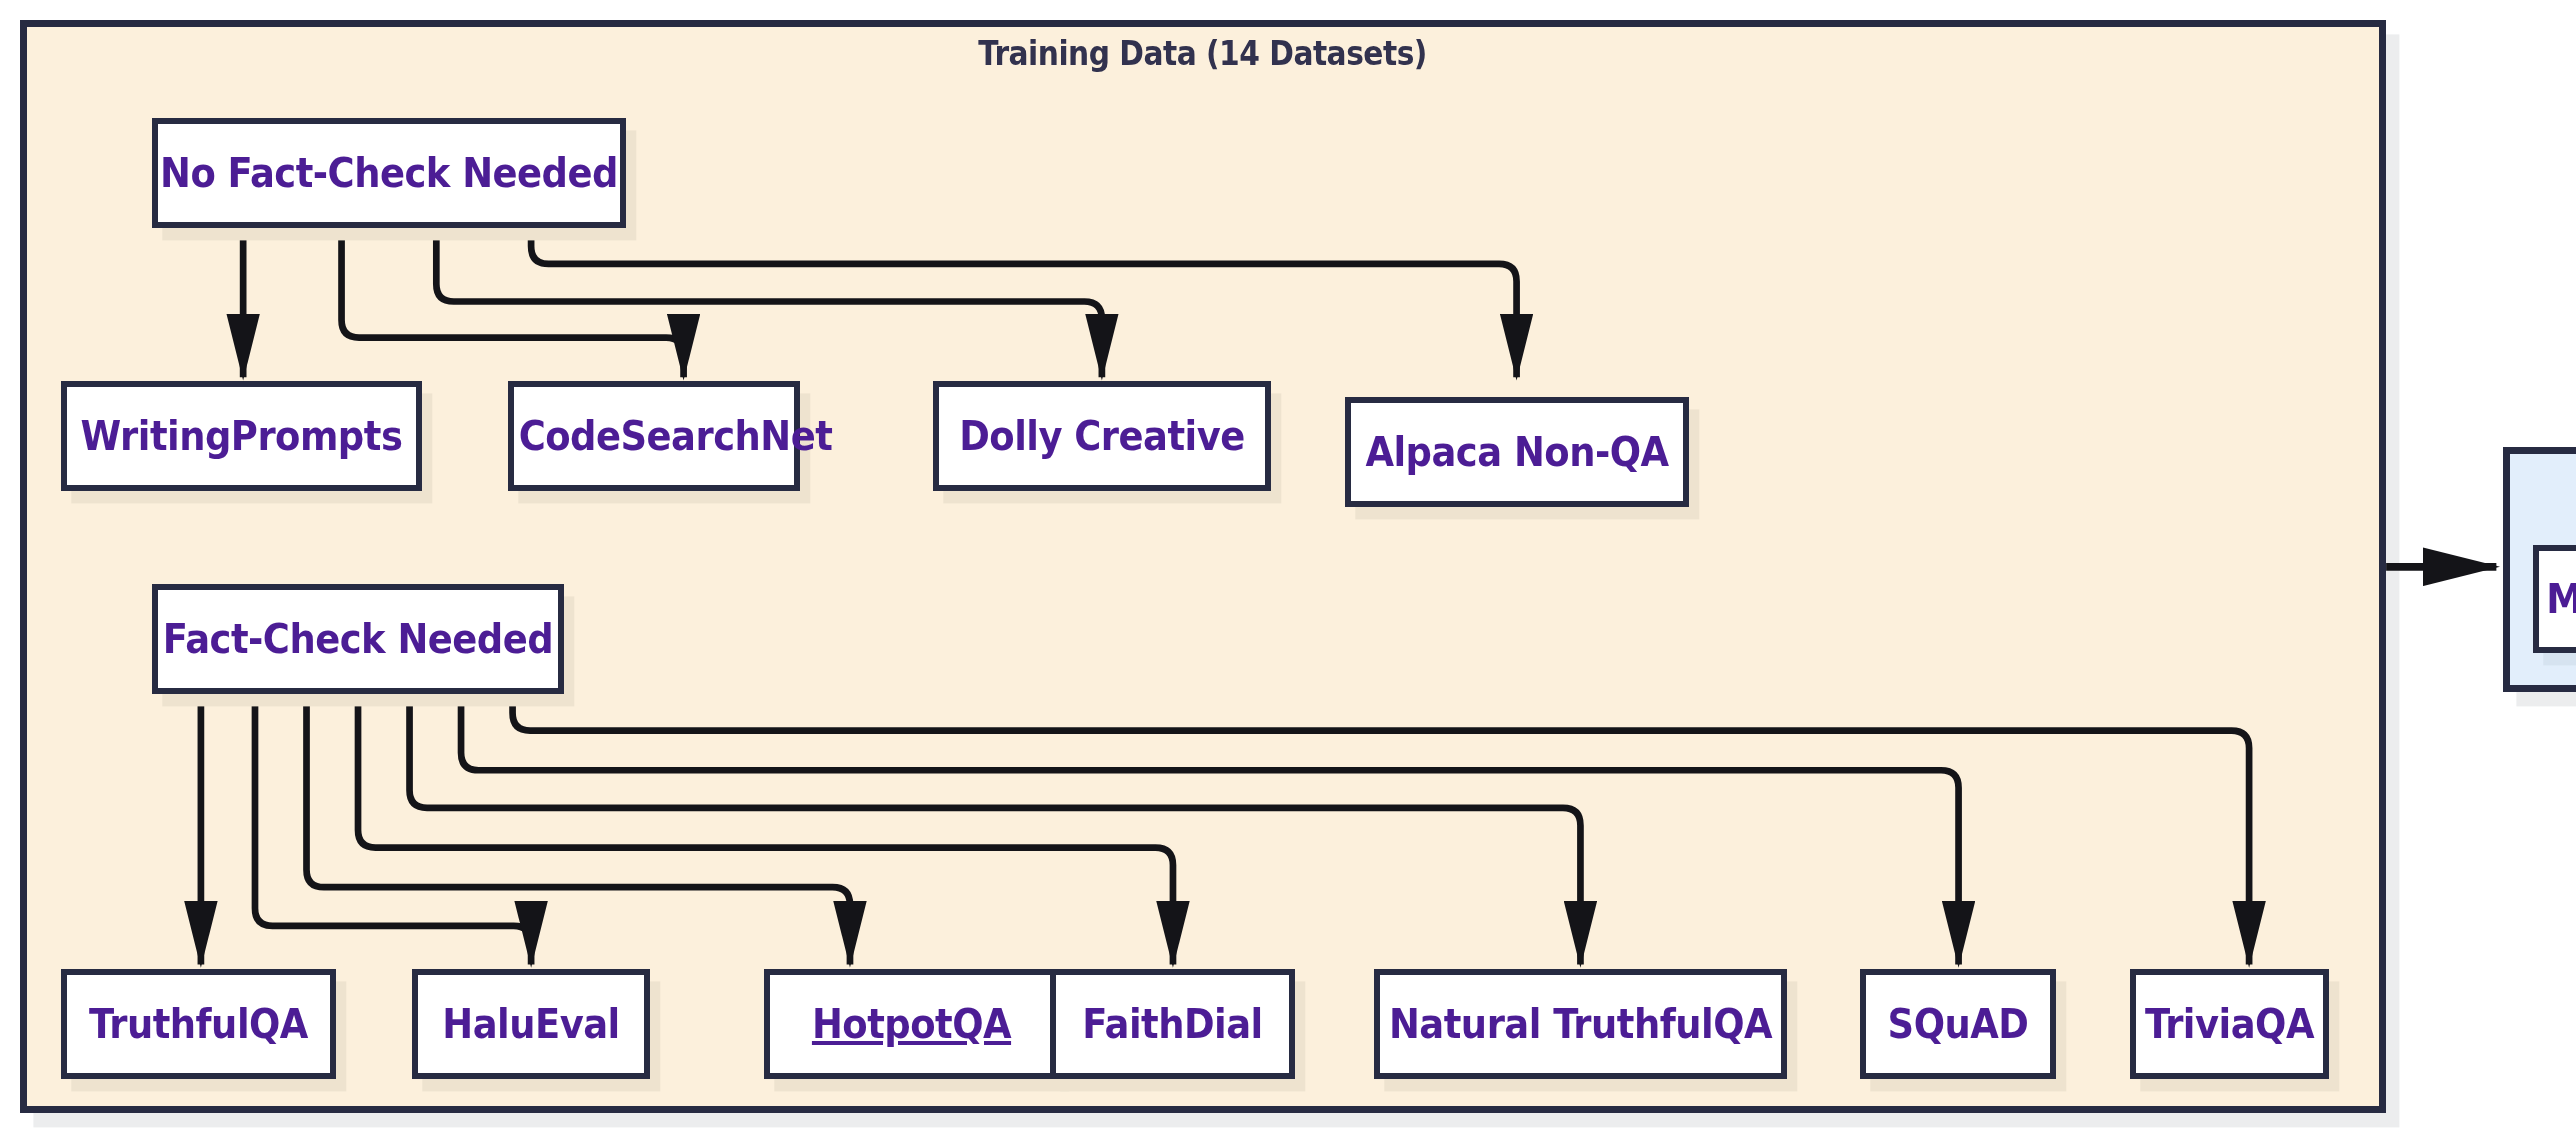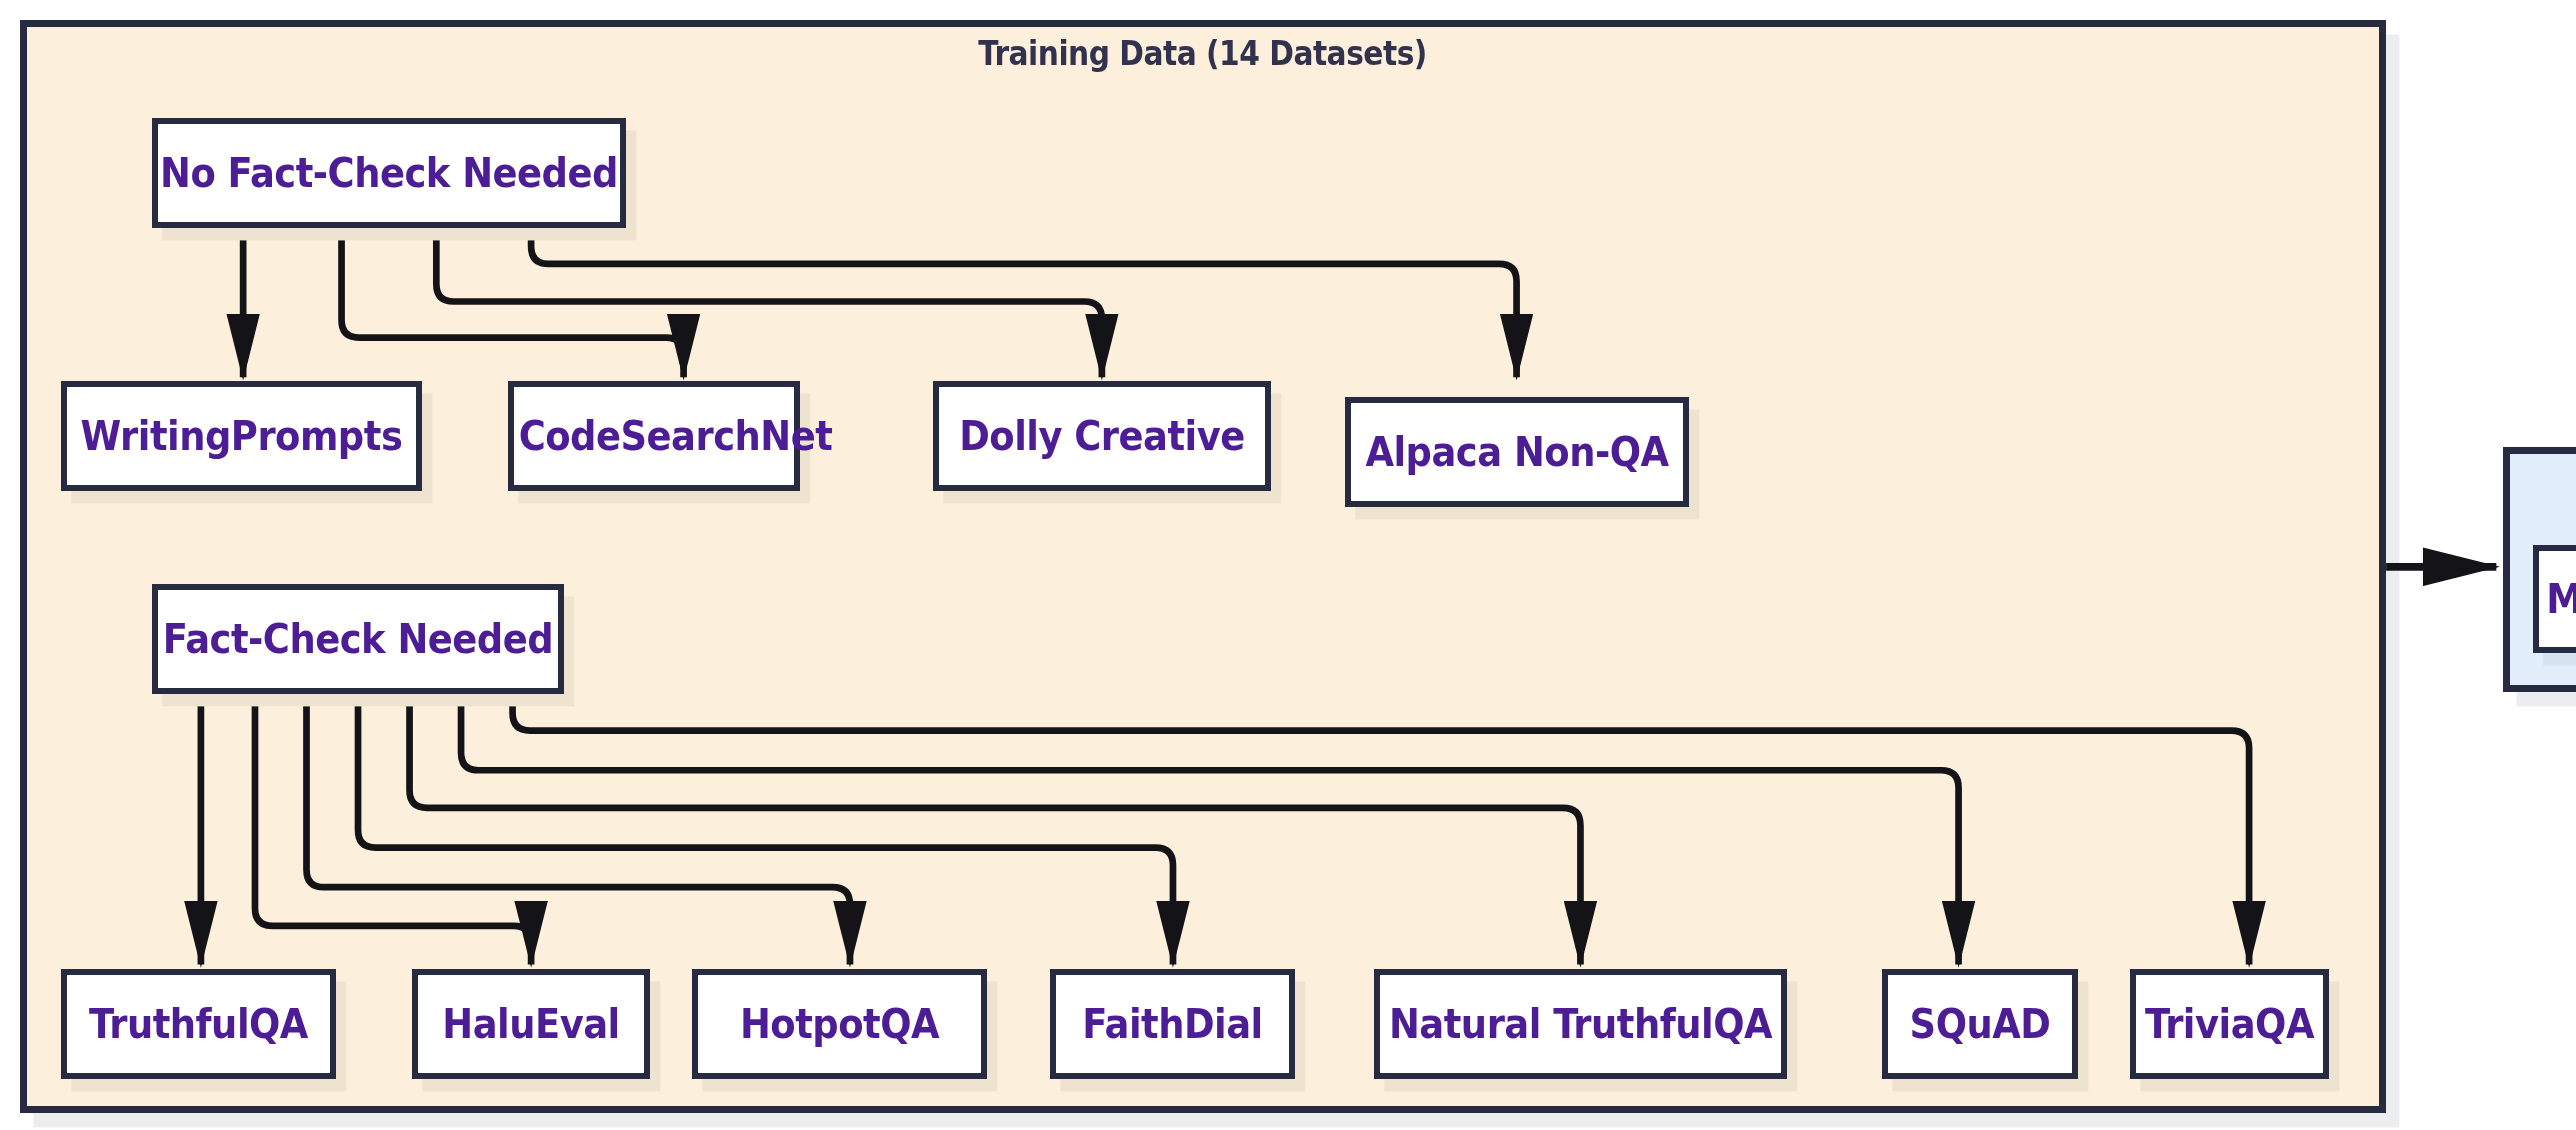--- a/index.html
+++ b/index.html
@@ -66,22 +66,22 @@
   <div class="node sh-cream" style="left:152px;top:118px;width:474px;">No Fact-Check Needed</div>
   <div class="node sh-cream" style="left:152px;top:584px;width:412px;">Fact-Check Needed</div>
 
   <div class="node sh-cream" style="left:61px;top:381px;width:361px;">WritingPrompts</div>
   <div class="node sh-cream" style="left:508px;top:381px;width:292px;padding-left:43px;">CodeSearchNet</div>
   <div class="node sh-cream" style="left:933px;top:381px;width:338px;">Dolly Creative</div>
   <div class="node sh-cream" style="left:1345px;top:397px;width:344px;">Alpaca Non-QA</div>
 
   <div class="node sh-cream" style="left:61px;top:969px;width:275px;">TruthfulQA</div>
   <div class="node sh-cream" style="left:412px;top:969px;width:238px;">HaluEval</div>
-  <div class="node sh-cream" style="left:692px;top:969px;width:295px;">HotpotQA</div>
+  <div class="node sh-cream" style="left:764px;top:969px;width:295px;text-decoration:underline;">HotpotQA</div>
   <div class="node sh-cream" style="left:1050px;top:969px;width:245px;">FaithDial</div>
   <div class="node sh-cream" style="left:1374px;top:969px;width:413px;">Natural TruthfulQA</div>
-  <div class="node sh-cream" style="left:1860px;top:969px;width:196px;margin-left:22px;">SQuAD</div>
+  <div class="node sh-cream" style="left:1860px;top:969px;width:196px;">SQuAD</div>
   <div class="node sh-cream" style="left:2130px;top:969px;width:199px;">TriviaQA</div>
 
   <div class="node sh-blue" style="left:2533px;top:545px;width:395px;height:108px;">ModernBERT Base</div>
 
 </div>
 
 
 </body></html>

